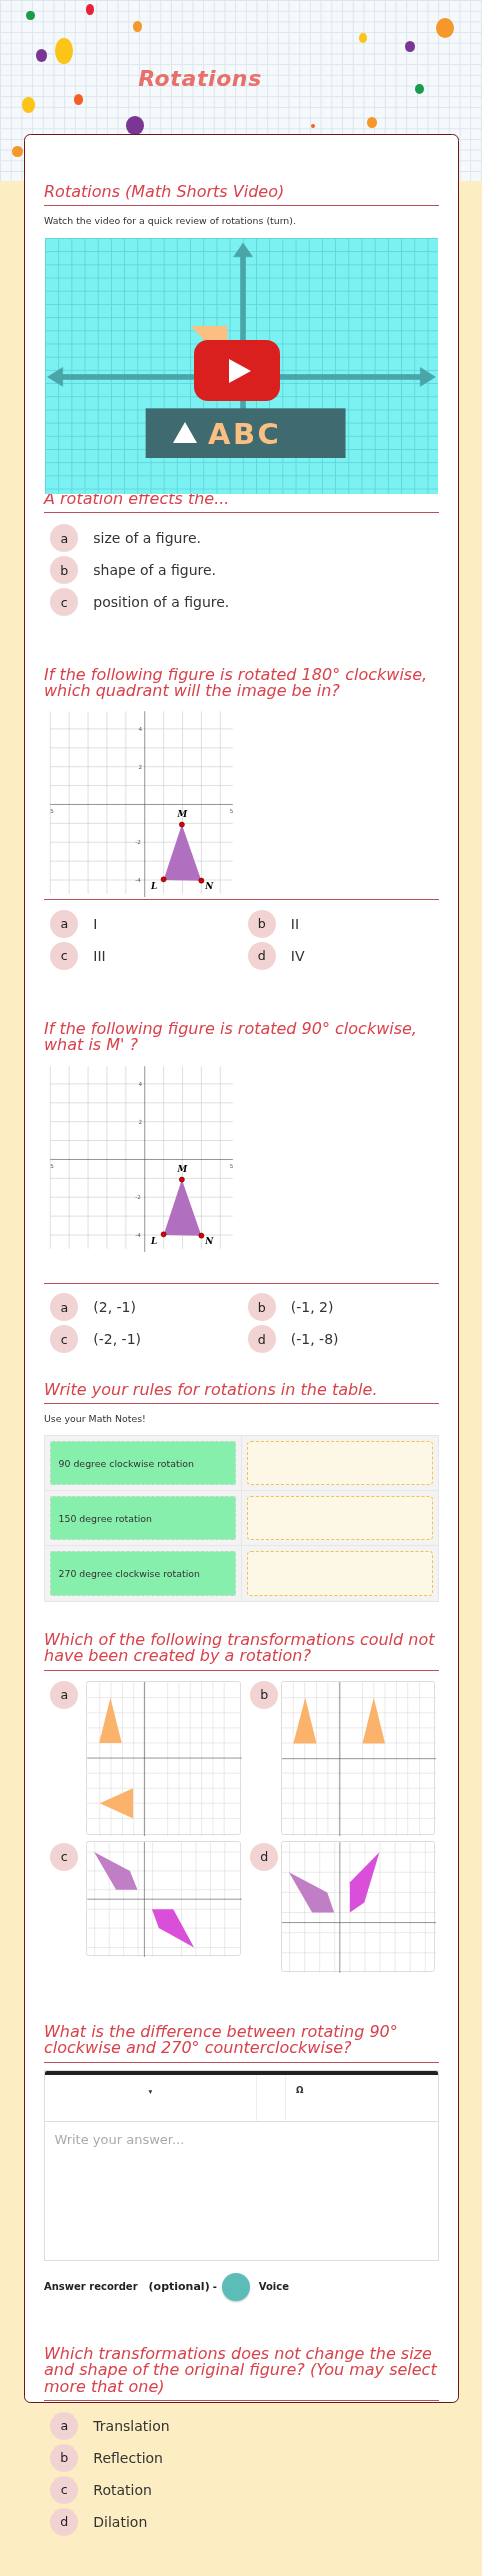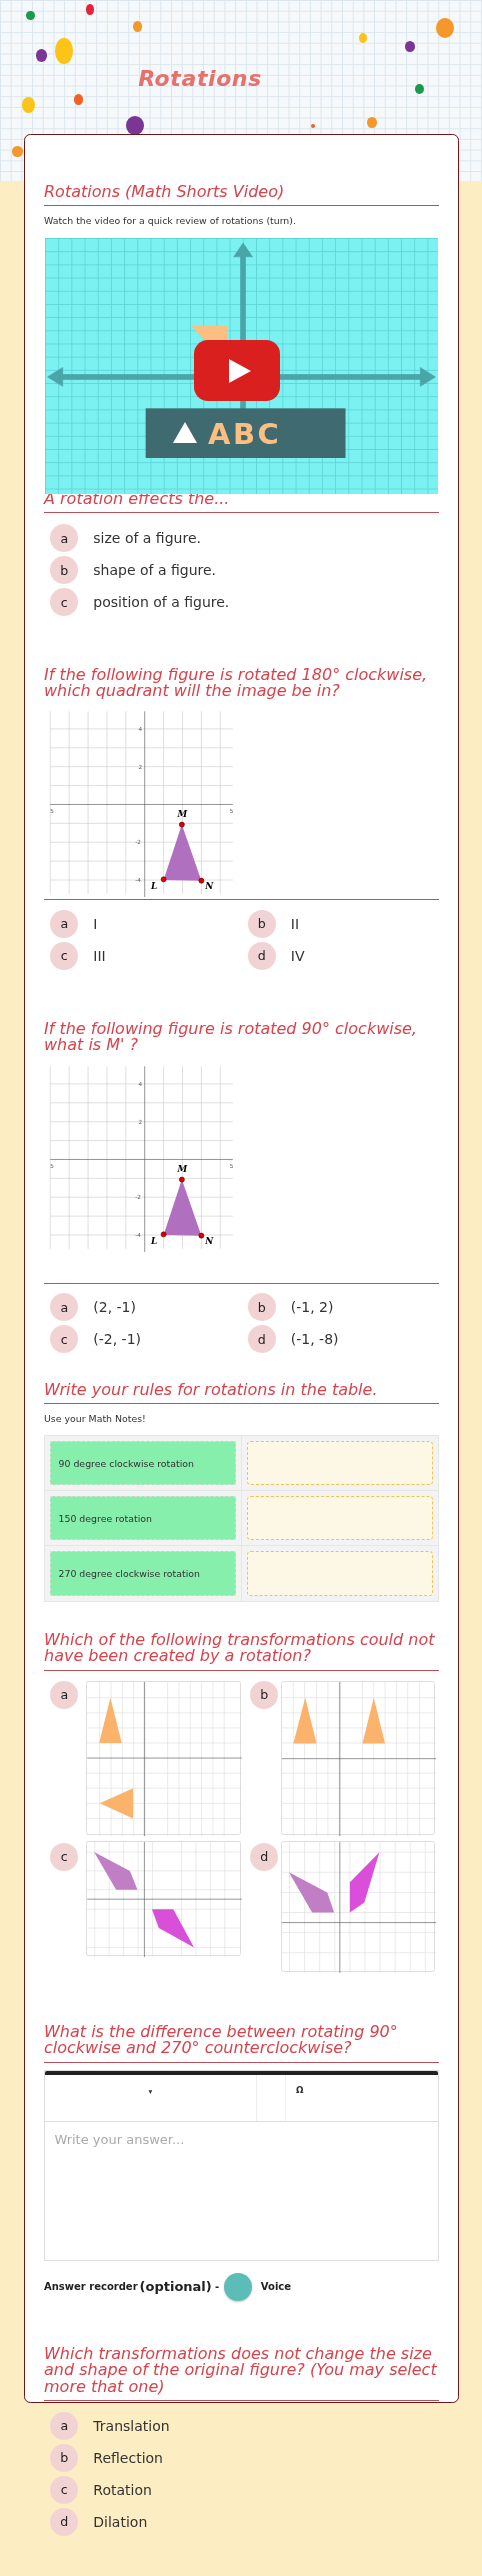--- a/index.html
+++ b/index.html
@@ -411,21 +411,21 @@
         </div>
         <div style="width:29px;border-right:0.6px solid #eee"></div>
         <div style="padding:8.8px 0 0 10px">
           <span style="font-size:8.8px;font-weight:bold;color:#333">Ω</span>
         </div>
       </div>
       <div class="editor-area">Write your answer...</div>
     </div>
     <div class="recorder">
       <span>Answer recorder</span>
-      <span style="font-size:13px;margin-left:2px">(optional)</span>
+      <span style="font-size:11px;margin-left:11px">(optional)</span>
       <span style="margin-left:3.1px">-</span>
       <span class="rec-btn"></span>
       <span>Voice</span>
     </div>
   </div>
 
   <div class="section" style="top:2211px">
     <div class="q-title">Which transformations does not change the size and shape of the original figure? (You may select more that one)</div>
     <hr class="q-rule">
     <div style="margin-top:8.8px">

